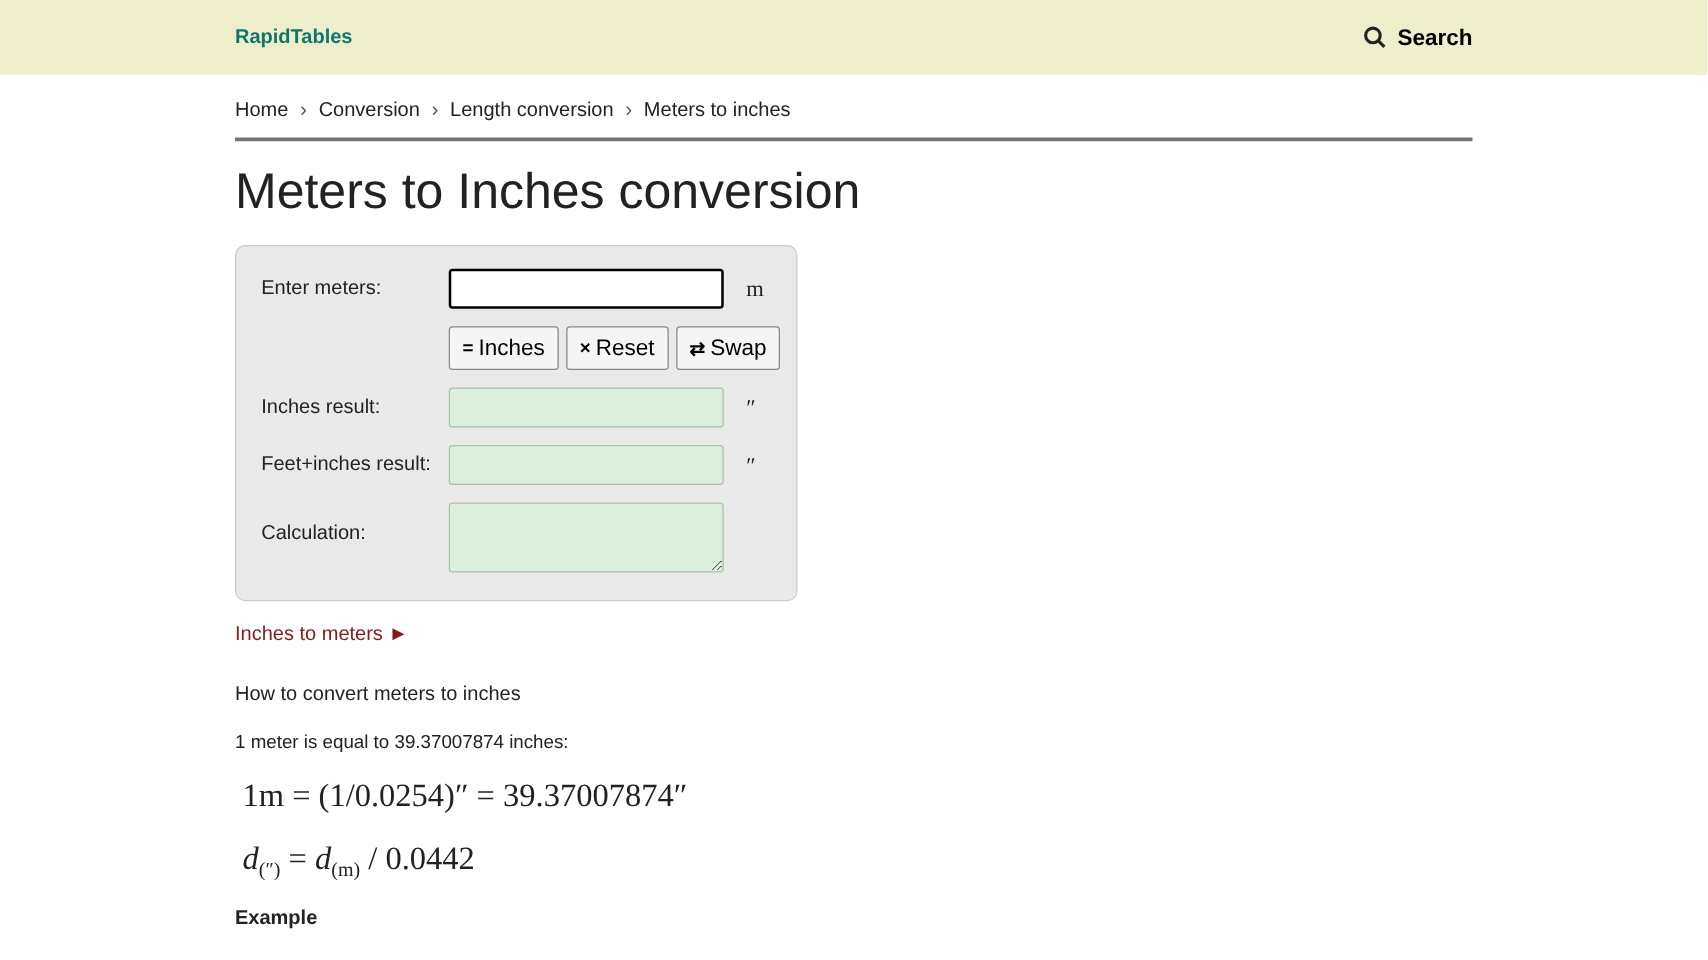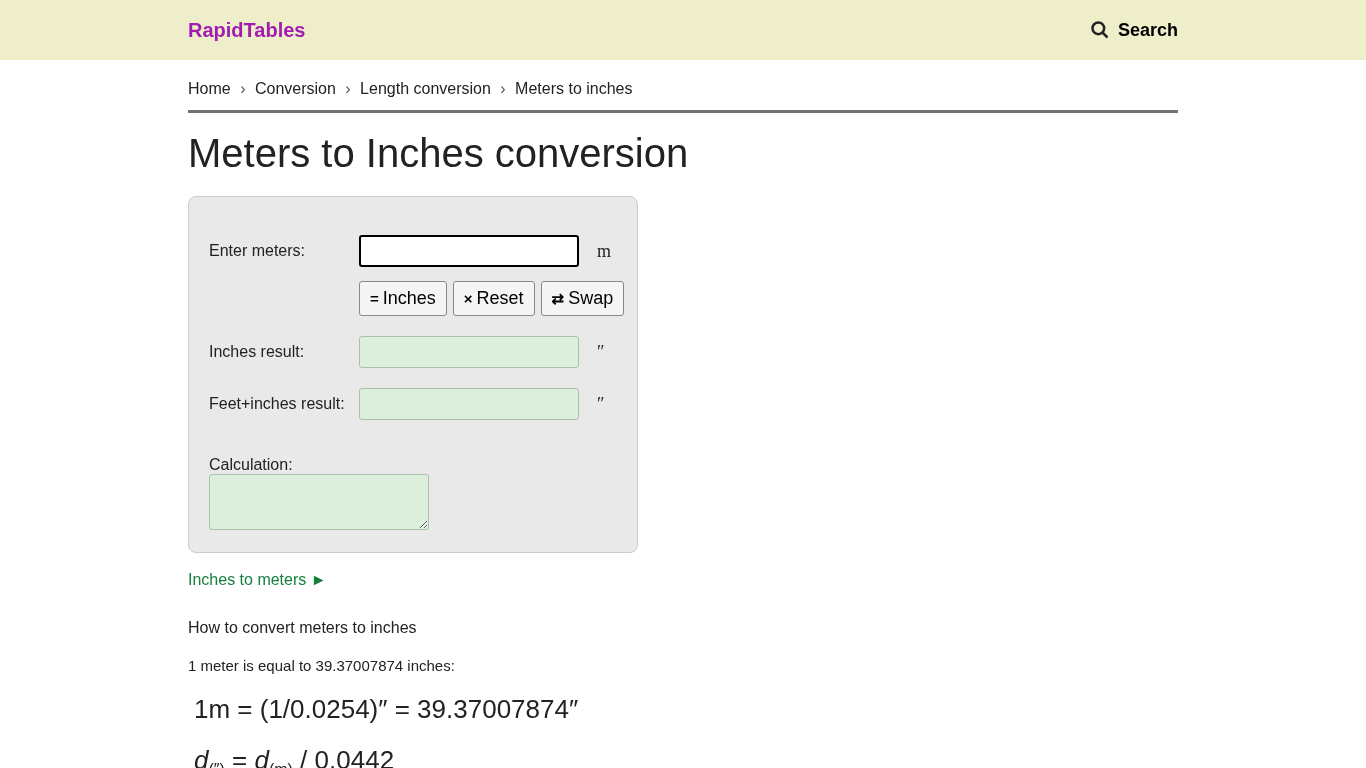--- a/index.html
+++ b/index.html
@@ -19,22 +19,22 @@
 }
 .topbar-inner {
   width: 990px;
   margin: 0 auto;
   display: flex;
   align-items: center;
   justify-content: space-between;
 }
 .logo {
   font-weight: bold;
-  font-size: 20px;
-  color: #a21caf;
+  font-size: 16px;
+  color: #0f766e;
 }
 .search-btn {
   display: flex;
   align-items: center;
   gap: 8px;
   font-size: 18px;
   font-weight: bold;
   color: #000000;
   cursor: pointer;
 }
@@ -61,21 +61,20 @@
   background: #e9e9e9;
   border: 1px solid #ccc;
   border-radius: 8px;
   padding: 18px 20px 22px 20px;
   width: 450px;
 }
 .calc-row {
   display: flex;
   align-items: center;
   margin-bottom: 14px;
-  margin-top: 20px;
 }
 .calc-row:last-child { margin-bottom: 0; }
 .calc-label {
   width: 150px;
   font-size: 16px;
   color: #222;
 }
 .calc-input {
   width: 220px;
   height: 32px;
@@ -124,37 +123,37 @@
   border-radius: 3px;
   background: #dceedc;
   padding: 4px 6px;
   font-size: 16px;
   resize: both;
 }
 .link-row {
   margin: 18px 0 30px 0;
 }
 .link-row a {
-  color: #15803d;
+  color: #7f1d1d;
   text-decoration: none;
   font-size: 16px;
 }
 h2 {
   font-size: 16px;
   font-weight: normal;
   margin: 28px 0 18px 0;
   color: #222;
 }
 p.body {
   font-size: 15px;
   margin-bottom: 18px;
   line-height: 1.4;
 }
 .formula {
-  font-family: Liberation Sans, sans-serif;
+  font-family: Liberation Serif, serif;
   font-size: 26px;
   margin: 4px 0 20px 6px;
 }
 .formula sub { font-size: 16px; }
 .formula i { font-style: italic; }
 .example-h {
   font-weight: bold;
   font-size: 16px;
   margin-bottom: 12px;
 }
@@ -217,21 +216,21 @@
     <div class="calc-row">
       <div class="calc-label">Inches result:</div>
       <input type="text" class="calc-output" readonly="" style="">
       <div class="calc-unit">″</div>
     </div>
     <div class="calc-row">
       <div class="calc-label">Feet+inches result:</div>
       <input type="text" class="calc-output" readonly="" style="">
       <div class="calc-unit">″</div>
     </div>
-    <div class="calc-row" style="align-items:flex-start;flex-direction:column;">
+    <div class="calc-row" style="align-items:flex-start;">
       <div class="calc-label" style="padding-top:16px;">Calculation:</div>
       <textarea class="calc-textarea" readonly="" style=""></textarea>
     </div>
   </div>
 
   <div class="link-row">
     <a href="#">Inches to meters ►</a>
   </div>
 
   <h2>How to convert meters to inches</h2>

